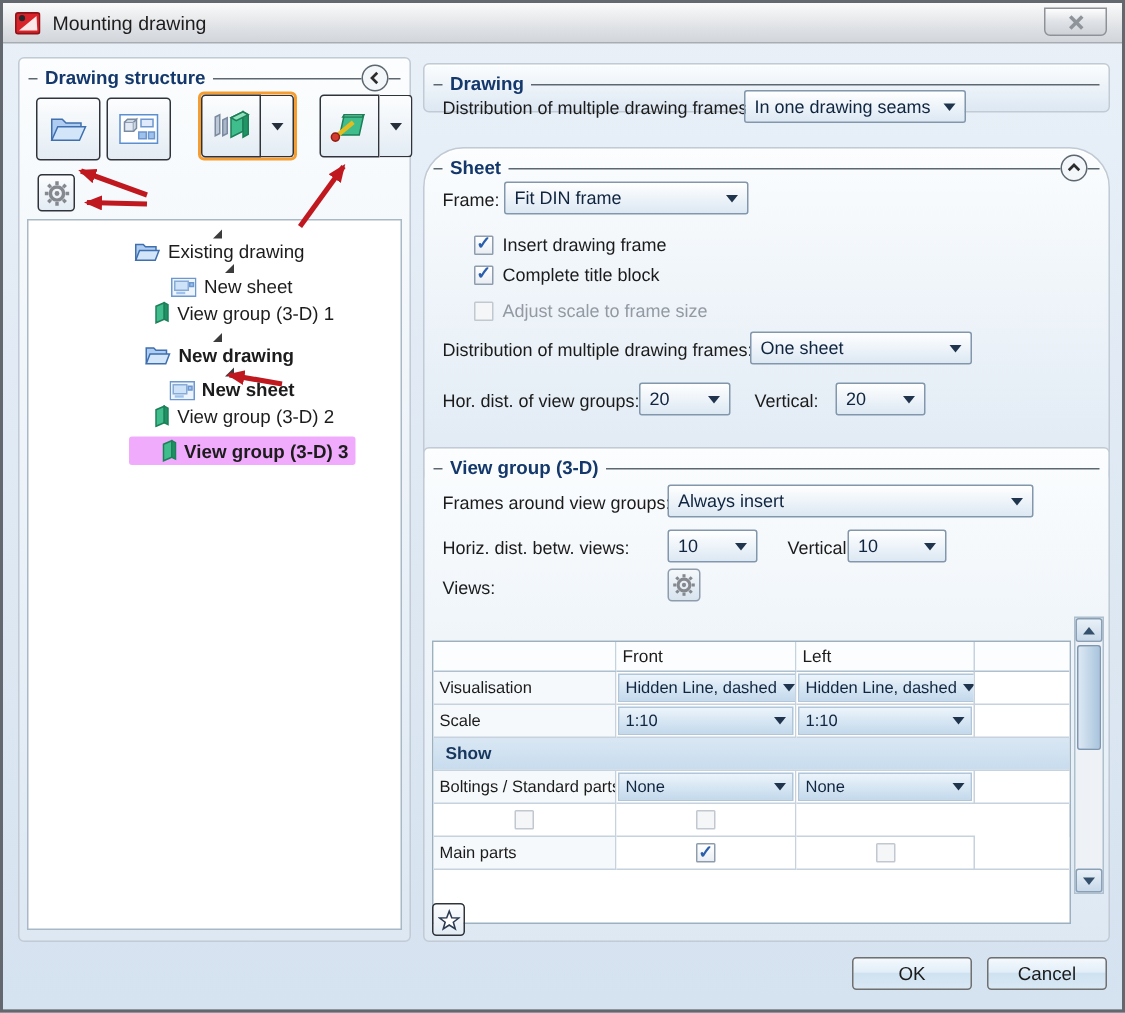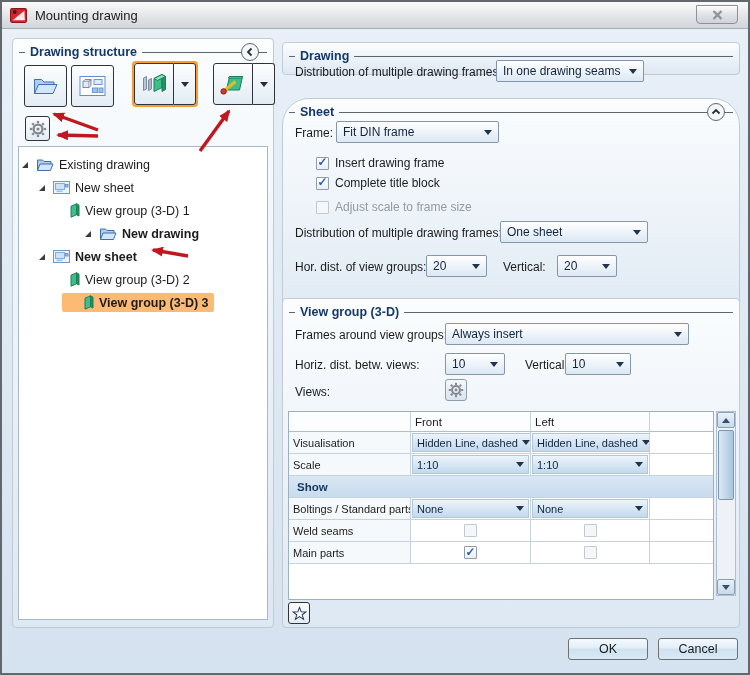--- a/index.html
+++ b/index.html
@@ -59,27 +59,27 @@
     display:flex; align-items:center; justify-content:center;
   }
   .split-main{ width:40px; height:42px; border-radius:3px 0 0 3px; }
   .split-arrow{ width:22px; height:42px; border-left:none; border-radius:0 3px 3px 0; }
   .darr{ width:0; height:0; border-left:4px solid transparent; border-right:4px solid transparent; border-top:5px solid #25303c; }
   
   .tree{
     position:absolute; background:#ffffff; border:1px solid #a9b8c6;
     overflow:hidden; padding-top:6px;
   }
-  .tree-row{ display:flex; align-items:center; height:23px; font-size:12.5px; color:#1c1c1c; white-space:nowrap; }
+  .tree-row{ display:flex; align-items:center; height:23px; font-size:12.5px; color:#1c1c1c; white-space:nowrap;flex-direction:column; }
   .tree-row.bold{ font-weight:bold; }
   .tri{ width:0; height:0; border-left:6px solid transparent; border-bottom:6px solid #3c3c3c; flex:0 0 auto; }
   .tri-space{ width:6px; flex:0 0 auto; }
   .tree-ico{ display:inline-flex; margin:0 5px 0 6px; flex:0 0 auto; }
   .hl-wrap{ display:flex; align-items:center; padding:2px 5px 2px 2px; border-radius:2px; }
-  .tree-row.sel .hl-wrap{ background:#fdba74;padding-left:16px; }
+  .tree-row.sel .hl-wrap{ background:#f0abfc;padding-left:16px; }
   
   .lbl{ position:absolute; font-size:12px; color:#1b1b1b; white-space:nowrap; }
   .combo{
     position:absolute; height:22px; border:1px solid #8296ac; border-radius:2px;
     background:linear-gradient(#ffffff,#dce8f3);
     display:flex; align-items:center; padding:0 6px; font-size:12px; color:#10253f;
   }
   .combo .ctext{ flex:1; overflow:hidden; white-space:nowrap; }
   .carr{ width:0; height:0; border-left:4px solid transparent; border-right:4px solid transparent; border-top:5px solid #20354d; margin-left:4px; }
   .cbrow{ position:absolute; display:flex; align-items:center; }
@@ -93,21 +93,21 @@
   .cbrow .cblbl{ font-size:12px; color:#1b1b1b; margin-left:6px; }
   .cbrow.dis .cblbl{ color:#939aa2; }
   .gear-btn{
     position:absolute; width:22px; height:22px; border:1px solid #8e9cab; border-radius:3px;
     background:linear-gradient(#f4f8fb,#d8e4ef);
     display:flex; align-items:center; justify-content:center;
   }
   
   .vtable{
     position:absolute; border:1px solid #9db0c0; background:#ffffff; overflow:hidden;
-    font-size:11px; color:#1b1b1b;
+    font-size:11px; color:#1b1b1b;margin-top:16px;
   }
   .trow{ display:grid; grid-template-columns:122px 120px 119px 63px; }
   .tcell{
     height:22px; border-right:1px solid #c6d2dd; border-bottom:1px solid #c6d2dd;
     display:flex; align-items:center; padding:0 4px; background:#fff; overflow:hidden; white-space:nowrap;
   }
   .tcell:last-child{ border-right:none; }
   .trow.head .tcell{ height:20px; background:#fcfdfe; border-bottom:1px solid #aebfcd; font-size:11.5px; }
   .tcell.seccell{
     grid-column:1 / -1; background:linear-gradient(#d9e7f3,#c8dcee);
@@ -501,21 +501,20 @@
           </div>
           <div class="tcell">
             <div class="tcombo">
               <span class="ctext">None</span>
               <span class="carr"></span>
             </div>
           </div>
           <div class="tcell"></div>
         </div>
         <div class="trow">
-          <div class="tcell lblcell">Weld seams</div>
           <div class="tcell ctr">
             <span class="cb dis"></span>
           </div>
           <div class="tcell ctr">
             <span class="cb dis"></span>
           </div>
           <div class="tcell"></div>
         </div>
         <div class="trow">
           <div class="tcell lblcell">Main parts</div>

